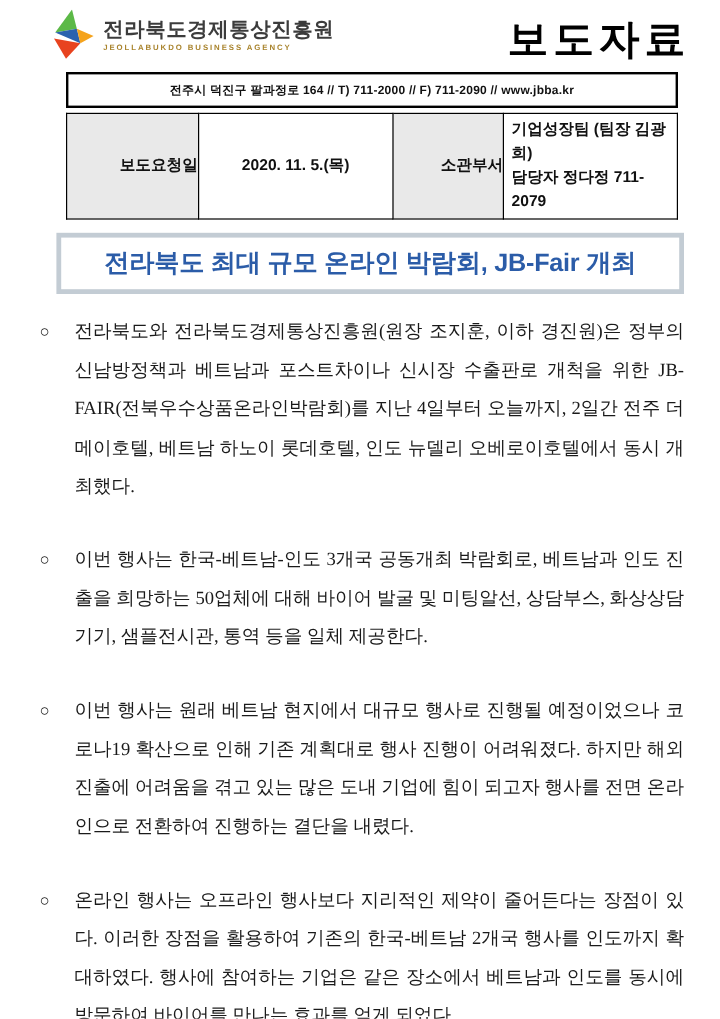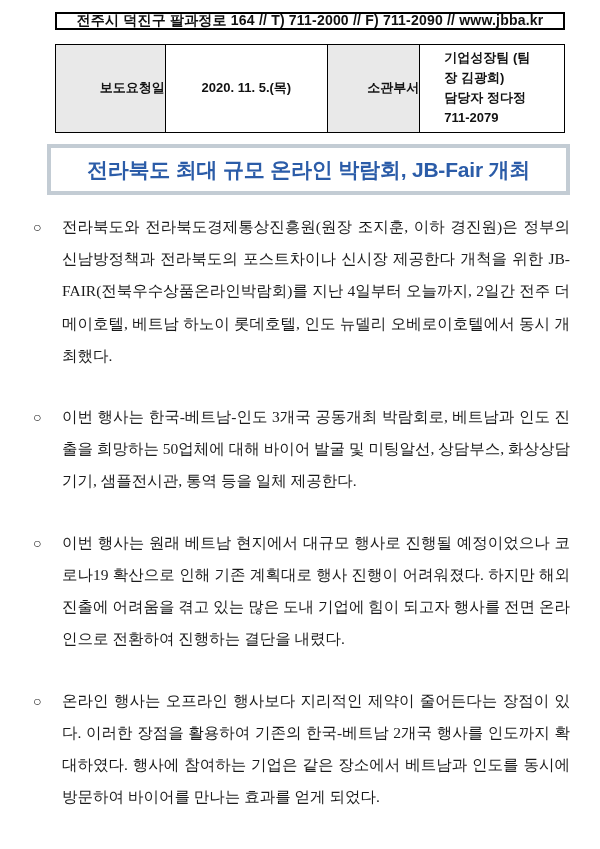--- a/index.html
+++ b/index.html
@@ -18,40 +18,40 @@
   }
   .logo { display:flex; align-items:flex-start; gap:6px; }
   .logo-mark { width:40px; height:44px; flex:0 0 auto; }
   .logo-text { padding-top:8px; }
   .logo-kr { font-size:17px; font-weight:800; color:#3c3c3c; letter-spacing:0.5px; line-height:1.1; }
   .logo-en { font-size:6.5px; font-weight:700; color:#a9842e; letter-spacing:1.6px; margin-top:2px; }
   .doc-type { font-size:34px; font-weight:900; color:#000; letter-spacing:4px; padding-top:2px; }
 
   
   .address-bar {
-    margin:4px 35px 14px 55px;
+    margin:4px 35px 4px 55px;
     border:2px solid #000;
-    height:18px;
+    height:30px;
     display:flex; align-items:center; justify-content:center;
-    font-size:14px; font-weight:700; letter-spacing:0.2px; color:#111;
+    font-size:10px; font-weight:700; letter-spacing:0.2px; color:#111;
   }
 
   
   .info-table {
     margin:3px 35px 0 55px;
     border-collapse:collapse; width:510px; table-layout:fixed;
   }
   .info-table td {
     border:1.5px solid #000; vertical-align:middle;
     font-size:13px; font-weight:700; color:#111;
   }
   .info-table .th { background:#e9e9e9; text-align:right; width:107px; }
   .cell-date { text-align:center; width:158px; font-size:13.5px; }
   .info-table .th2 { width:90px; }
-  .cell-dept { width:141px; padding:3px 24px; font-size:12px; line-height:1.55; }
+  .cell-dept { width:141px; padding:3px 6px; font-size:12px; line-height:1.55; }
 
   
   .title-box {
     margin:11px 30px 0 47px;
     border:4px solid #c3ccd4;
     padding:9px 6px 8px 6px;
     text-align:center; background:#fff;
   }
   .title-main { font-size:21px; font-weight:800; color:#2b5ca8; letter-spacing:-0.2px; line-height:1.25; }
   .title-sub { font-size:14.5px; font-weight:800; color:#e8241f; margin-top:5px; letter-spacing:-0.3px; }
@@ -68,20 +68,33 @@
     margin-bottom:29px;
   }
   .bullet { display:inline-block; width:17px; margin-right:12px; text-indent:0; font-size:14px; }
 </style>
 </head>
 <body>
 
 <div class="page">
 
   <div class="header">
+    <div class="logo">
+      <svg class="logo-mark" viewBox="0 0 40 44" xmlns="http://www.w3.org/2000/svg">
+        <polygon points="20,0 24,16 6,19" fill="#5cb947"></polygon>
+        <polygon points="6,19 24,16 27,28" fill="#2a62ae"></polygon>
+        <polygon points="24,16 38,22 27,28" fill="#f5a31c"></polygon>
+        <polygon points="5,24 27,28 15,41" fill="#e8431f"></polygon>
+      </svg>
+      <div class="logo-text">
+        <div class="logo-kr">전라북도경제통상진흥원</div>
+        <div class="logo-en">JEOLLABUKDO BUSINESS AGENCY</div>
+      </div>
+    </div>
+    <div class="doc-type">보도자료</div>
   </div>
 
   <div class="address-bar">전주시 덕진구 팔과정로 164 // T) 711-2000 // F) 711-2090 //  www.jbba.kr</div>
 
   <table class="info-table">
     <tbody>
         <tr>
       <td class="th">보도요청일</td>
       <td class="cell-date">2020. 11. 5.(목)</td>
       <td class="th th2">소관부서</td>
@@ -91,20 +104,20 @@
       </td>
     </tr>
   </tbody>
     </table>
 
   <div class="title-box">
     <div class="title-main">전라북도 최대 규모 온라인 박람회, JB-Fair 개최</div>
   </div>
 
   <div class="body-text">
-    <p class="para"><span class="bullet">○</span><span>전라북도와 전라북도경제통상진흥원(원장 조지훈, 이하 경진원)은 정부의 신남방정책과 전라북도의 포스트차이나 신시장 제공한다 개척을 위한 JB-FAIR(전북우수상품온라인박람회)를 지난 4일부터 오늘까지, 2일간 전주 더메이호텔, 베트남 하노이 롯데호텔, 인도 뉴델리 오베로이호텔에서 동시 개최했다.</span></p>
+    <p class="para"><span class="bullet">○</span><span>전라북도와 전라북도경제통상진흥원(원장 조지훈, 이하 경진원)은 정부의 신남방정책과 베트남과 포스트차이나 신시장 수출판로 개척을 위한 JB-FAIR(전북우수상품온라인박람회)를 지난 4일부터 오늘까지, 2일간 전주 더메이호텔, 베트남 하노이 롯데호텔, 인도 뉴델리 오베로이호텔에서 동시 개최했다.</span></p>
     <p class="para"><span class="bullet">○</span><span>이번 행사는 한국-베트남-인도 3개국 공동개최 박람회로, 베트남과 인도 진출을 희망하는 50업체에 대해 바이어 발굴 및 미팅알선, 상담부스, 화상상담기기, 샘플전시관, 통역 등을 일체 제공한다.</span></p>
     <p class="para"><span class="bullet">○</span><span>이번 행사는 원래 베트남 현지에서 대규모 행사로 진행될 예정이었으나 코로나19 확산으로 인해 기존 계획대로 행사 진행이 어려워졌다. 하지만 해외진출에 어려움을 겪고 있는 많은 도내 기업에 힘이 되고자 행사를 전면 온라인으로 전환하여 진행하는 결단을 내렸다.</span></p>
     <p class="para"><span class="bullet">○</span><span>온라인 행사는 오프라인 행사보다 지리적인 제약이 줄어든다는 장점이 있다. 이러한 장점을 활용하여 기존의 한국-베트남 2개국 행사를 인도까지 확대하였다. 행사에 참여하는 기업은 같은 장소에서 베트남과 인도를 동시에 방문하여 바이어를 만나는 효과를 얻게 되었다.</span></p>
 
   </div>
 
 </div>
 
 </body></html>

